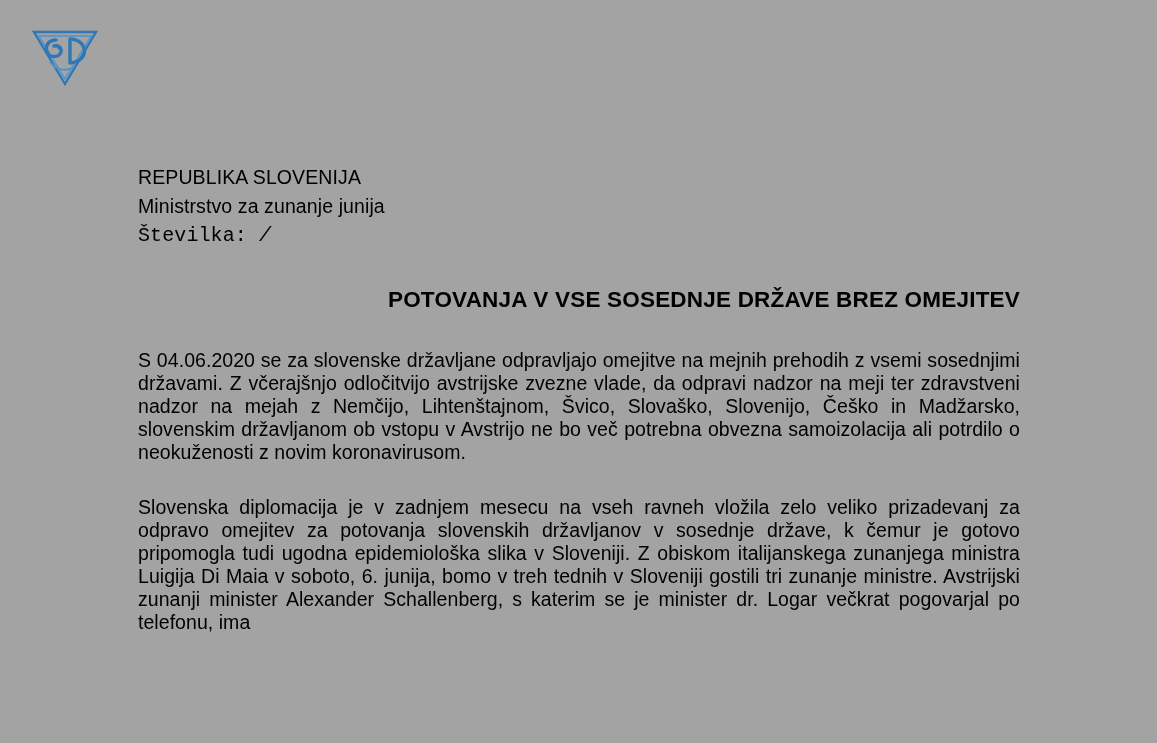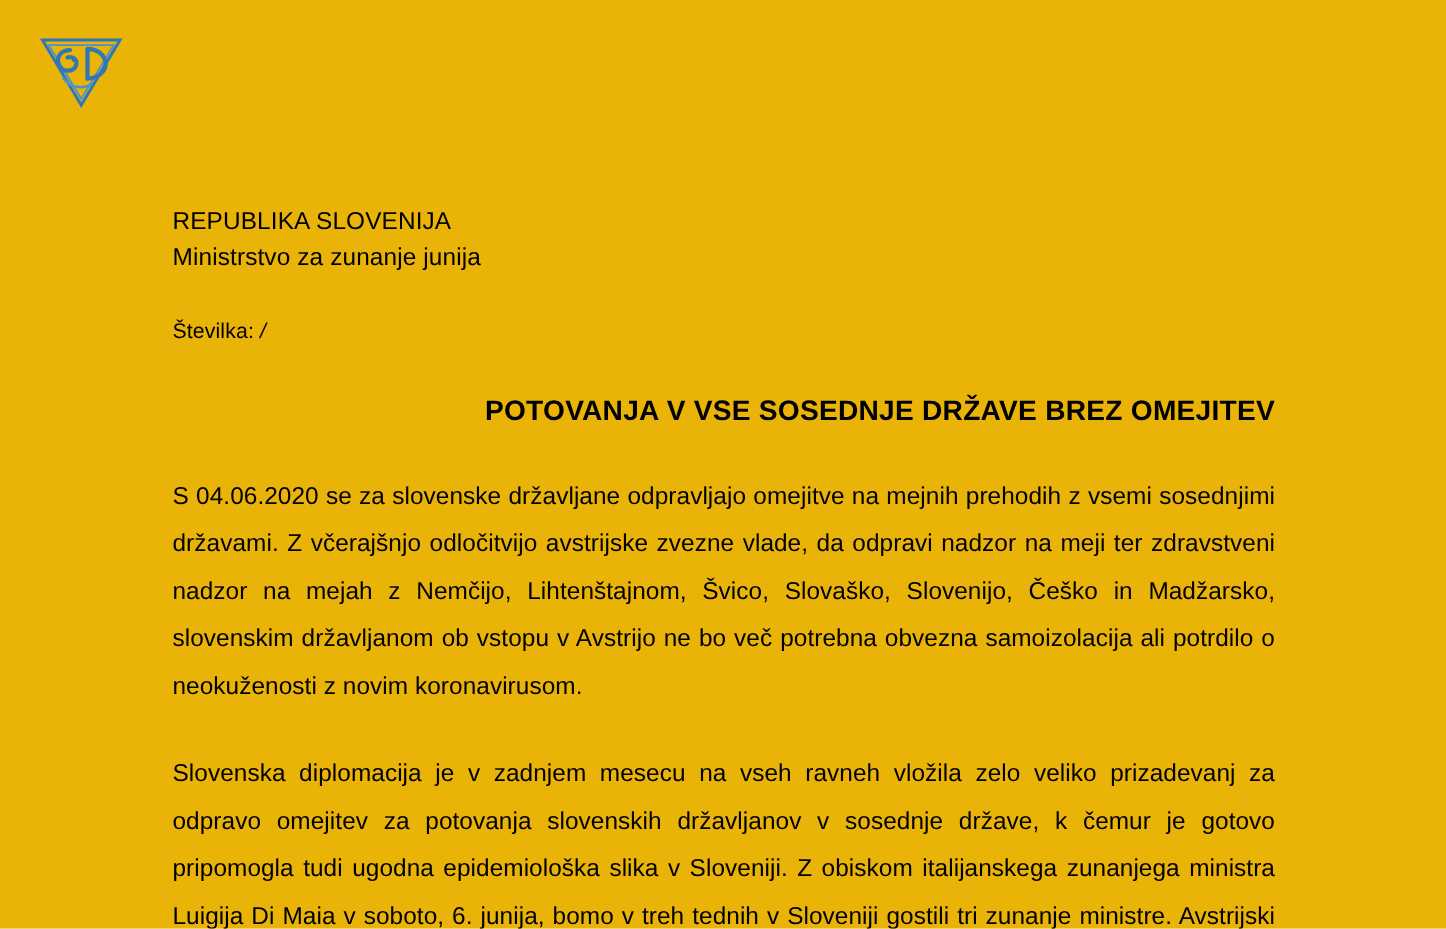--- a/index.html
+++ b/index.html
@@ -8,21 +8,21 @@
     background: #ffffff;
   }
   body {
     font-family: "Liberation Sans", sans-serif;
     color: #000000;
   }
   .page {
     position: relative;
     width: 1157px;
     height: 743px;
-    background: #eab308;
+    background: #a3a3a3;
     overflow: hidden;
   }
   .logo {
     position: absolute;
     left: 26px;
     top: 26px;
     width: 78px;
     height: 62px;
   }
   .doc-body {
@@ -30,39 +30,39 @@
     left: 138px;
     top: 163px;
     width: 882px;
   }
   .org-block {
     font-size: 19.5px;
     line-height: 29px;
     letter-spacing: 0.1px;
   }
   .meta-block {
-    margin-top: 29px;
-    font-size: 17px;
+    font-size: 20px;
     line-height: 29px;
     letter-spacing: 0.1px;
+    font-family: Liberation Mono, monospace;
   }
   .meta-block .ital {
     font-style: italic;
   }
   .doc-title {
     margin-top: 37px;
     text-align: right;
     font-weight: bold;
     font-size: 22.5px;
     letter-spacing: 0.2px;
   }
   .para {
     margin-top: 36px;
     font-size: 19.5px;
-    line-height: 38px;
+    line-height: 23px;
     text-align: justify;
     letter-spacing: 0.05px;
   }
   .para.second {
     margin-top: 32px;
   }
 </style>
 </head>
 <body>
 

